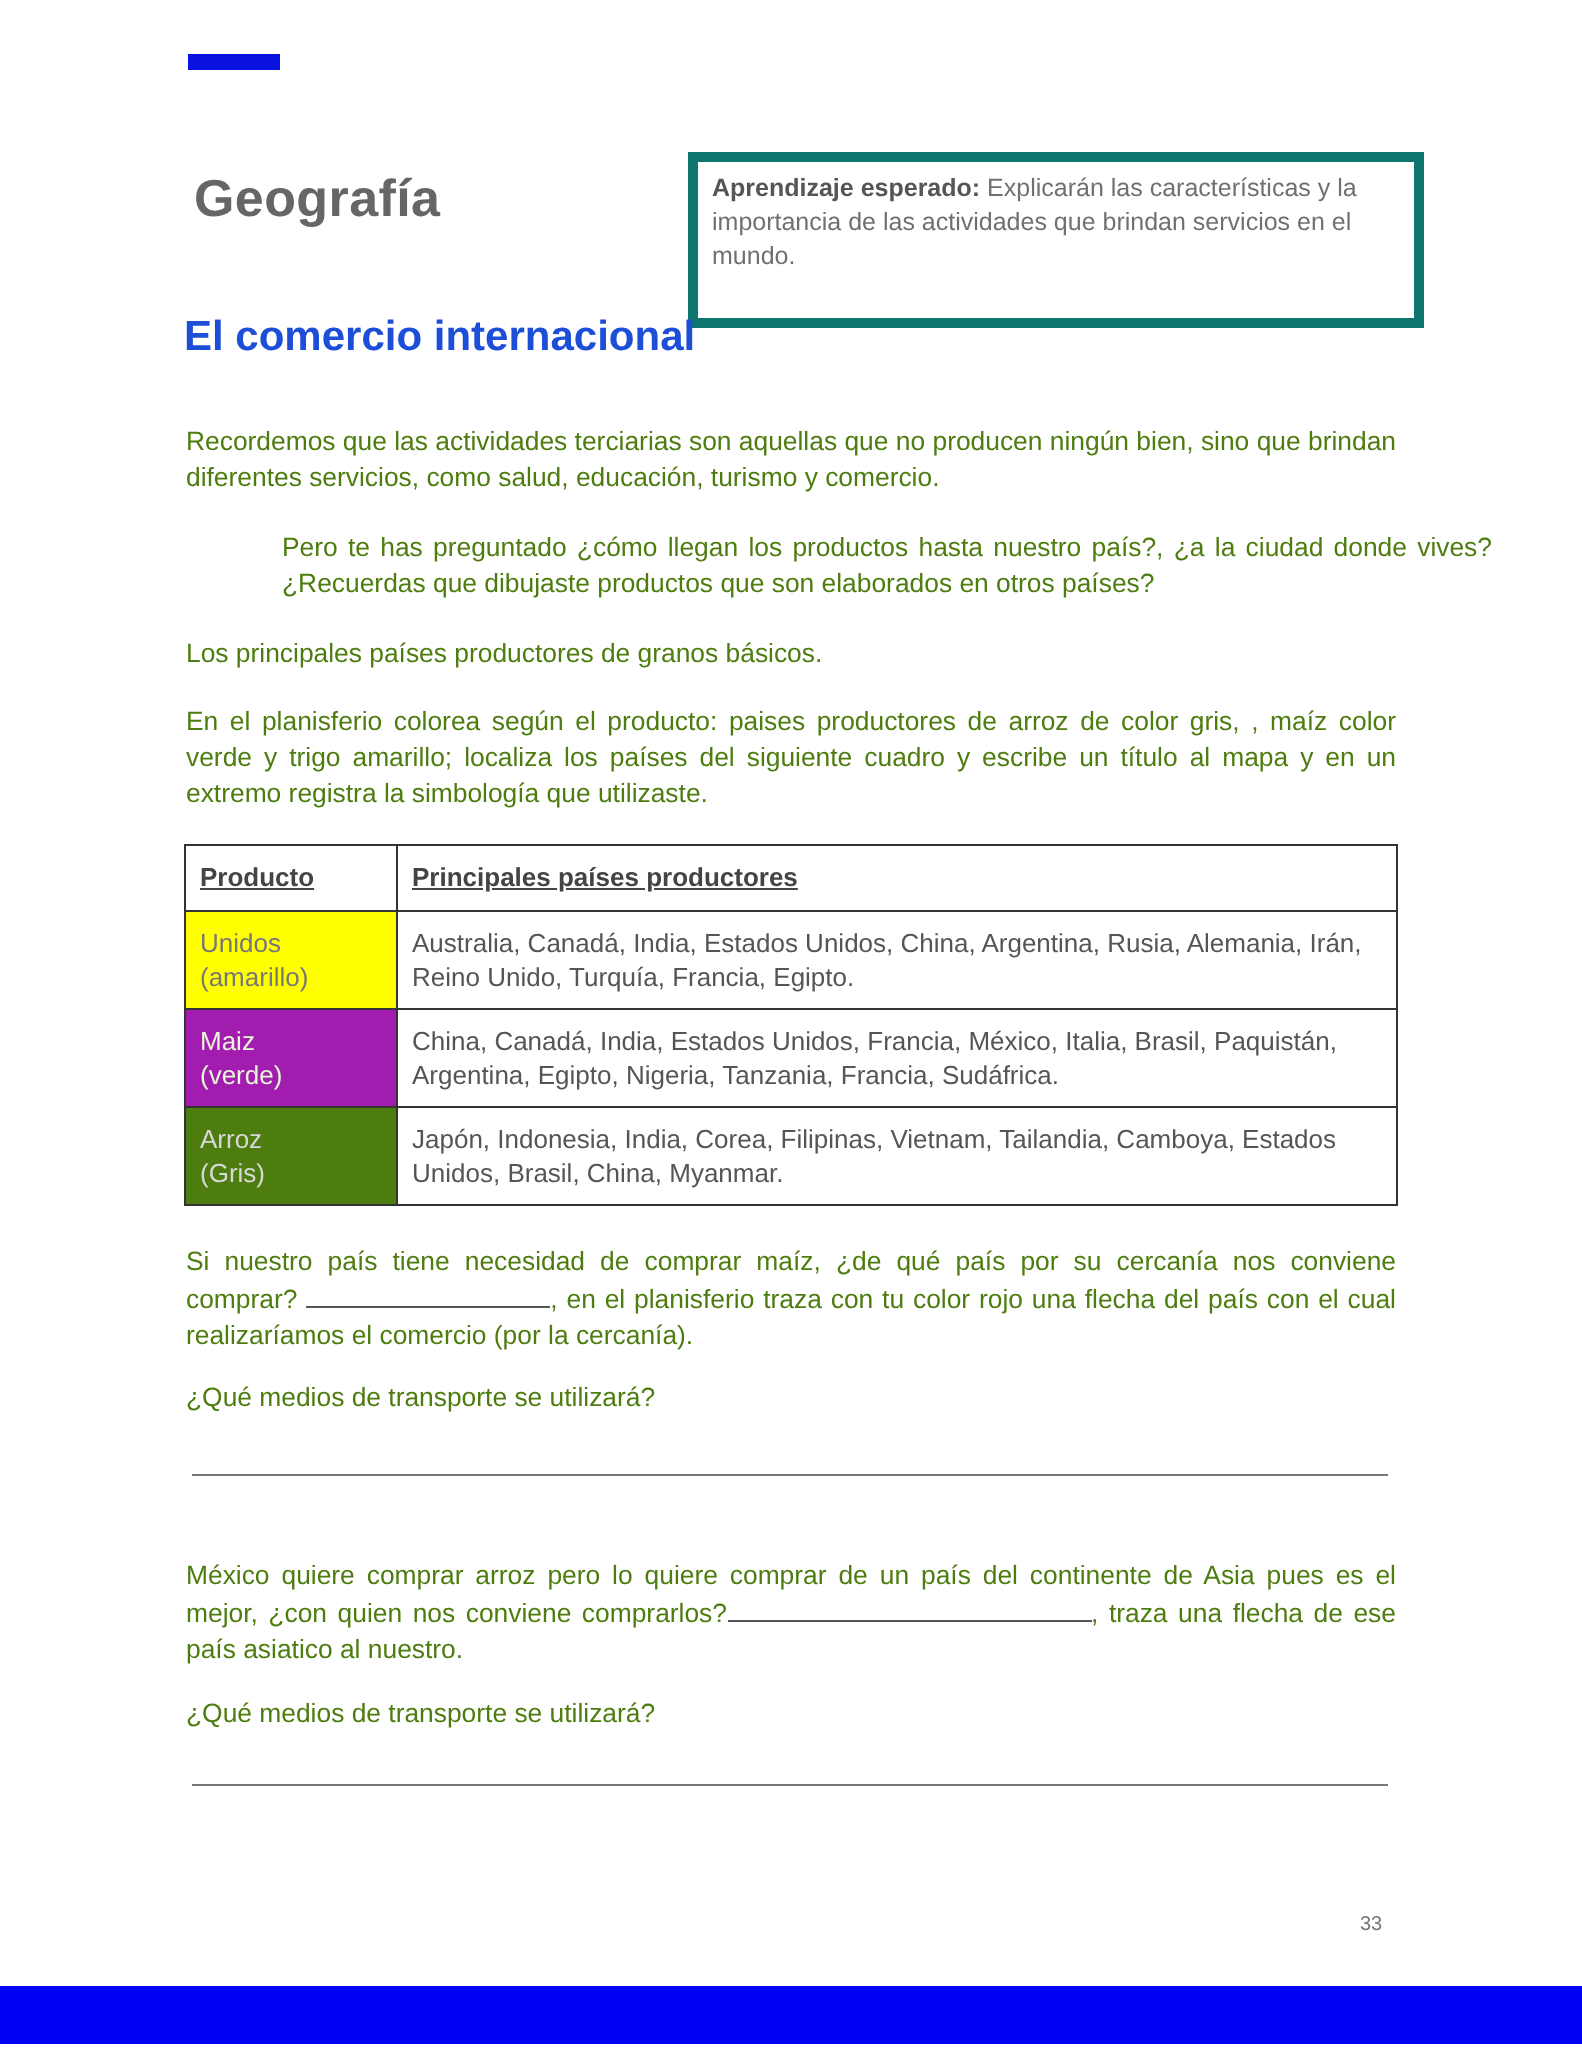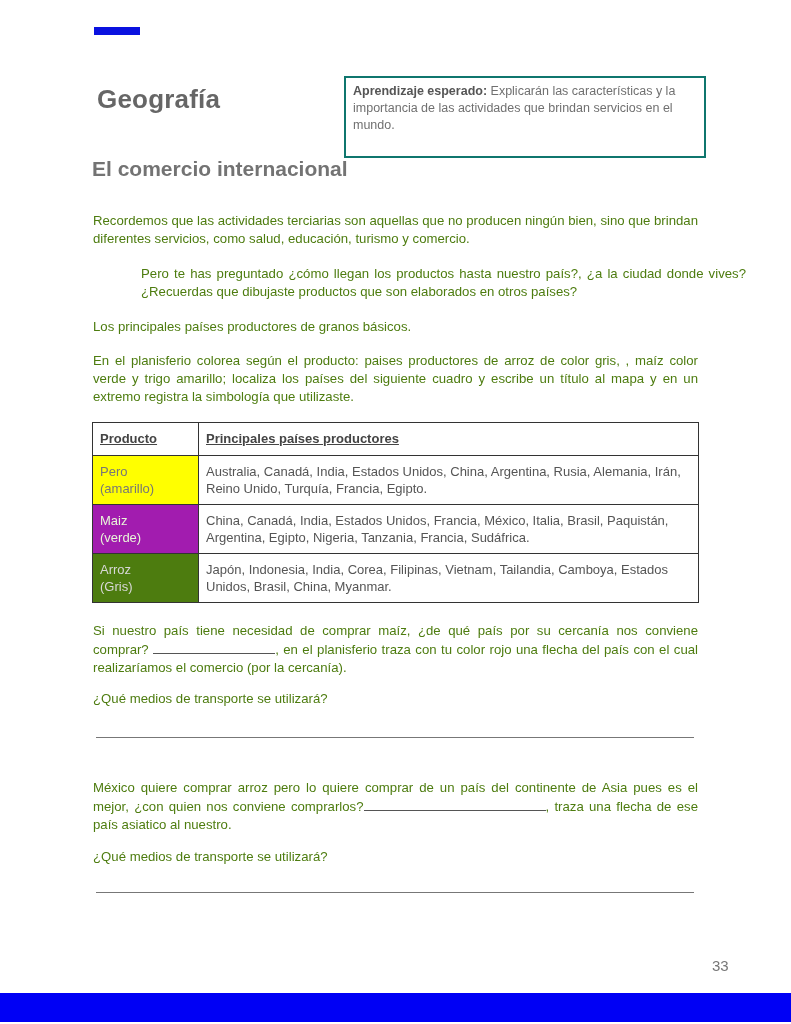--- a/index.html
+++ b/index.html
@@ -6,25 +6,25 @@
   body {
     width: 791px; height: 1024px; position: relative; overflow: hidden;
     background: #ffffff;
     font-family: "Liberation Sans", sans-serif;
     color: #555555;
   }
   .top-accent { position: absolute; left: 94px; top: 27px; width: 46px; height: 8px; background: #0a12e0; }
   .subject-title { position: absolute; left: 97px; top: 84px; font-size: 26px; font-weight: bold; color: #666666; letter-spacing: 0.2px; }
   .learning-box {
     position: absolute; left: 344px; top: 76px; width: 344px; height: 68px;
-    border: 2px solid #0f766e; padding: 5px 7px; box-sizing: content-box;
+    border: 5px solid #0f766e; padding: 5px 7px; box-sizing: content-box;
     font-size: 12.5px; line-height: 17px; color: #707070;
   }
   .learning-box b { color: #555555; }
-  .section-title { position: absolute; left: 92px; top: 157px; font-size: 21px; font-weight: bold; color: #737373; }
+  .section-title { position: absolute; left: 92px; top: 157px; font-size: 21px; font-weight: bold; color: #1d4ed8; }
   .para {
     position: absolute; left: 93px; width: 605px;
     font-size: 13.2px; line-height: 18px; color: #4d7c0f; text-align: justify;
   }
   .p1 { top: 212px; }
   .p2 { top: 265px; margin-left: 48px; }
   .p3 { top: 318px; }
   .p4 { top: 352px; }
   table.grains {
     position: absolute; left: 92px; top: 422px; width: 607px;
@@ -43,21 +43,21 @@
   .p5 { top: 622px; }
   .p6 { top: 690px; }
   .answer-line { position: absolute; left: 96px; width: 598px; border-top: 1px solid #777777; height: 0; }
   .l1 { top: 737px; }
   .l2 { top: 892px; }
   .p7 { top: 779px; }
   .p8 { top: 848px; }
   .blank { display: inline-block; border-bottom: 1px solid #555555; height: 13px; vertical-align: baseline; }
   .blank-a { width: 122px; }
   .blank-b { width: 182px; }
-  .page-number { position: absolute; left: 712px; top: 957px; font-size: 15px; color: #777777; }
+  .page-number { position: absolute; left: 680px; top: 957px; font-size: 10px; color: #777777; }
   .footer-bar { position: absolute; left: 0; top: 993px; width: 791px; height: 29px; background: #0000f5; }
 </style>
 </head>
 <body>
 
 <div class="top-accent"></div>
 
 <div class="subject-title">Geografía</div>
 
 <div class="learning-box">
@@ -72,21 +72,21 @@
 <div class="para p4">En el planisferio colorea según el producto: paises productores de arroz de color gris, , maíz color verde  y trigo amarillo; localiza los países del siguiente cuadro y escribe un título al mapa y en un extremo registra la simbología que utilizaste.</div>
 
 <table class="grains">
   <tbody>
       <tr>
     <th class="col1">Producto</th>
     <th>Principales países productores</th>
   </tr>
   <tr>
     <td class="col1 trigo">
-      <span>Pero</span><br>
+      <span>Unidos</span><br>
       <span>(amarillo)</span>
     </td>
     <td>Australia, Canadá, India, Estados Unidos, China, Argentina, Rusia, Alemania, Irán, Reino Unido, Turquía, Francia, Egipto.</td>
   </tr>
   <tr>
     <td class="col1 maiz">
       <span>Maiz</span><br>
       <span>(verde)</span>
     </td>
     <td>China, Canadá, India, Estados Unidos, Francia, México, Italia, Brasil, Paquistán, Argentina, Egipto, Nigeria, Tanzania, Francia, Sudáfrica.</td>

